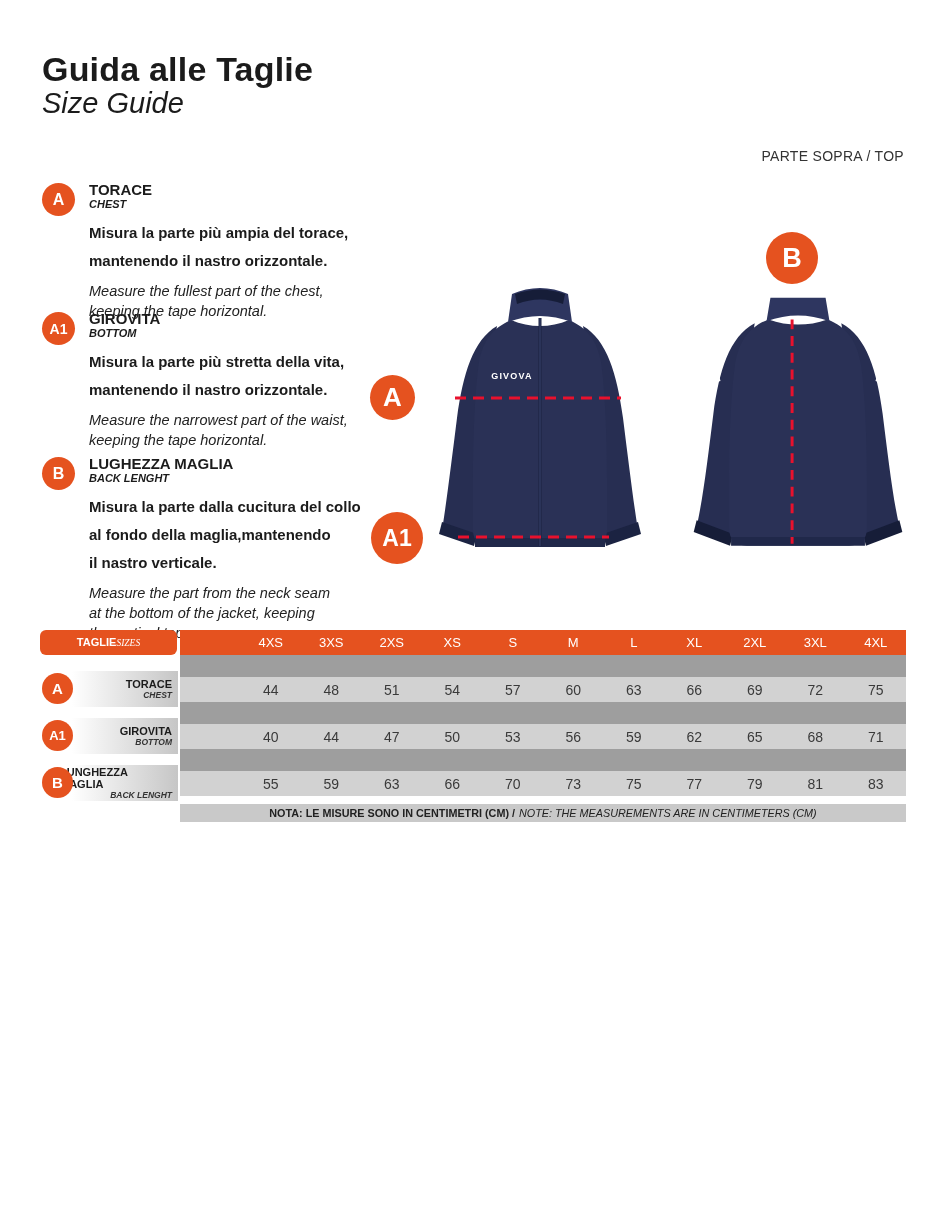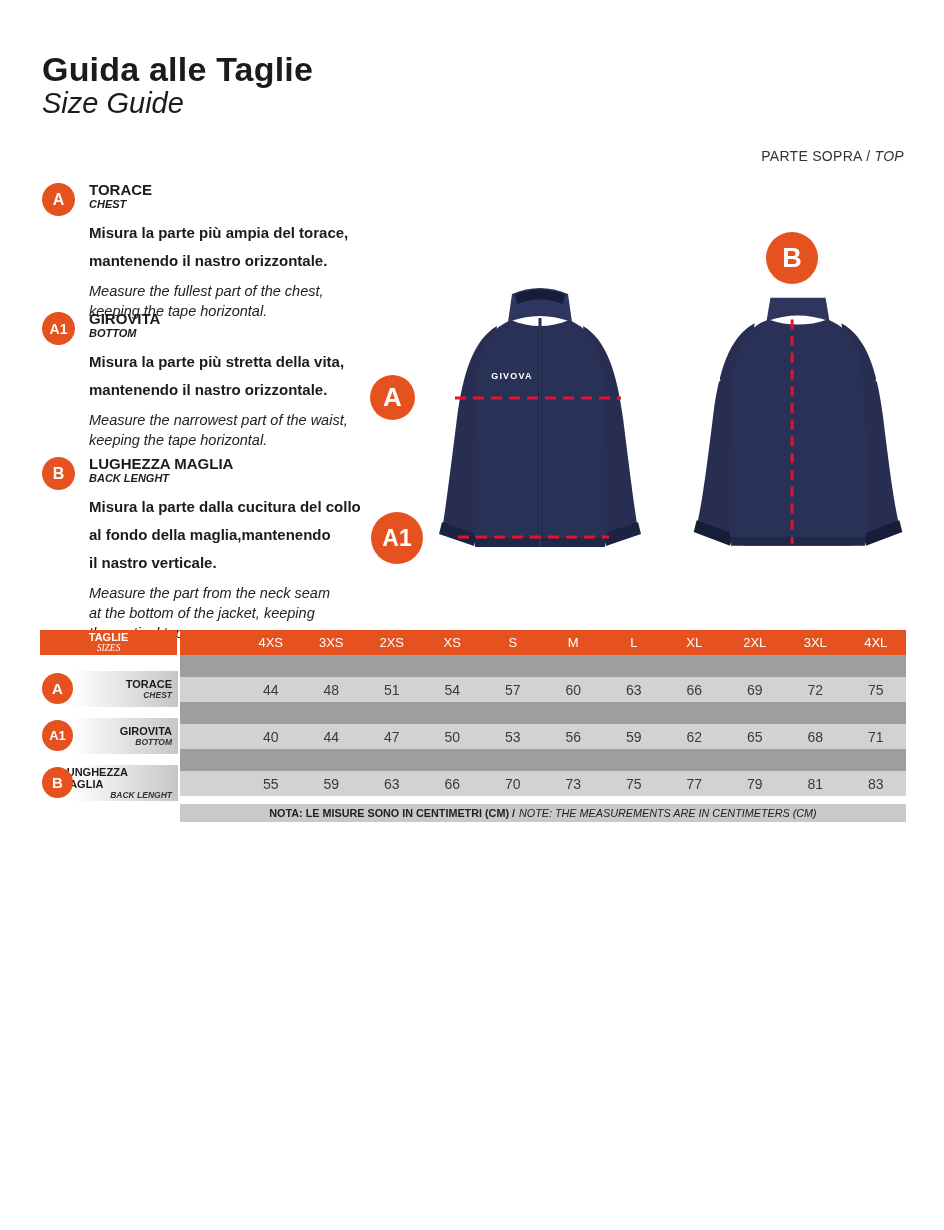--- a/index.html
+++ b/index.html
@@ -4,21 +4,21 @@
 <style>
   html,body{margin:0;padding:0;background:#fff;}
   .page{position:relative;width:944px;height:1230px;background:#ffffff;overflow:hidden;
         font-family:"Liberation Sans", sans-serif;color:#1c1c1c;}
 
   
   .title-block{position:absolute;left:42px;top:52px;}
   .title{font-size:34px;font-weight:bold;letter-spacing:.2px;line-height:34px;color:#1b1b1b;}
   .subtitle{font-size:29px;font-style:italic;line-height:34px;color:#1b1b1b;}
   .part-label{position:absolute;top:148px;right:40px;font-size:14px;color:#333;letter-spacing:.3px;}
-  .part-label .ital{font-style:italic;margin-top:8px;}
+  .part-label .ital{margin-top:8px;}
 
   
   .circle{background:#e5521f;border-radius:50%;color:#fff;font-weight:bold;
           display:flex;align-items:center;justify-content:center;}
 
   
   .instr{position:absolute;left:42px;width:330px;display:flex;}
   .instr .badge{width:33px;height:33px;font-size:16px;flex:0 0 33px;margin-top:1px;}
   .instr-text{margin-left:14px;}
   .instr-name{font-size:15px;font-weight:bold;line-height:16px;color:#1b1b1b;}
@@ -28,21 +28,21 @@
 
   
   .jacket{position:absolute;}
   .dmark{position:absolute;}
   .dmark-a{left:370px;top:375px;width:45px;height:45px;font-size:26px;}
   .dmark-a1{left:371px;top:512px;width:52px;height:52px;font-size:23px;}
   .dmark-b{left:766px;top:232px;width:52px;height:52px;font-size:27px;}
 
   
   .taglie-box{position:absolute;left:40px;top:630px;width:137px;height:25px;background:#e5521f;
-              display:flex;flex-direction:column;align-items:center;justify-content:center;color:#fff;}
+              display:flex;flex-direction:row;align-items:center;justify-content:center;color:#fff;border-radius:6px;}
   .taglie-it{font-size:11px;font-weight:bold;line-height:11px;}
   .taglie-en{font-size:9.5px;font-style:italic;line-height:10px;font-family:Liberation Serif, serif;}
 
   .trow-label{position:absolute;left:40px;width:138px;height:36px;}
   .trow-box{position:absolute;left:20px;right:0;top:0;height:36px;
             background:linear-gradient(to right,#ffffff 10%,#c6c6c6 100%);
             display:flex;flex-direction:column;align-items:flex-end;justify-content:center;
             padding-right:6px;box-sizing:border-box;}
   .trow-name{font-size:11px;font-weight:bold;line-height:12px;color:#1b1b1b;}
   .trow-sub{font-size:8.5px;font-weight:bold;font-style:italic;line-height:10px;color:#333;}

